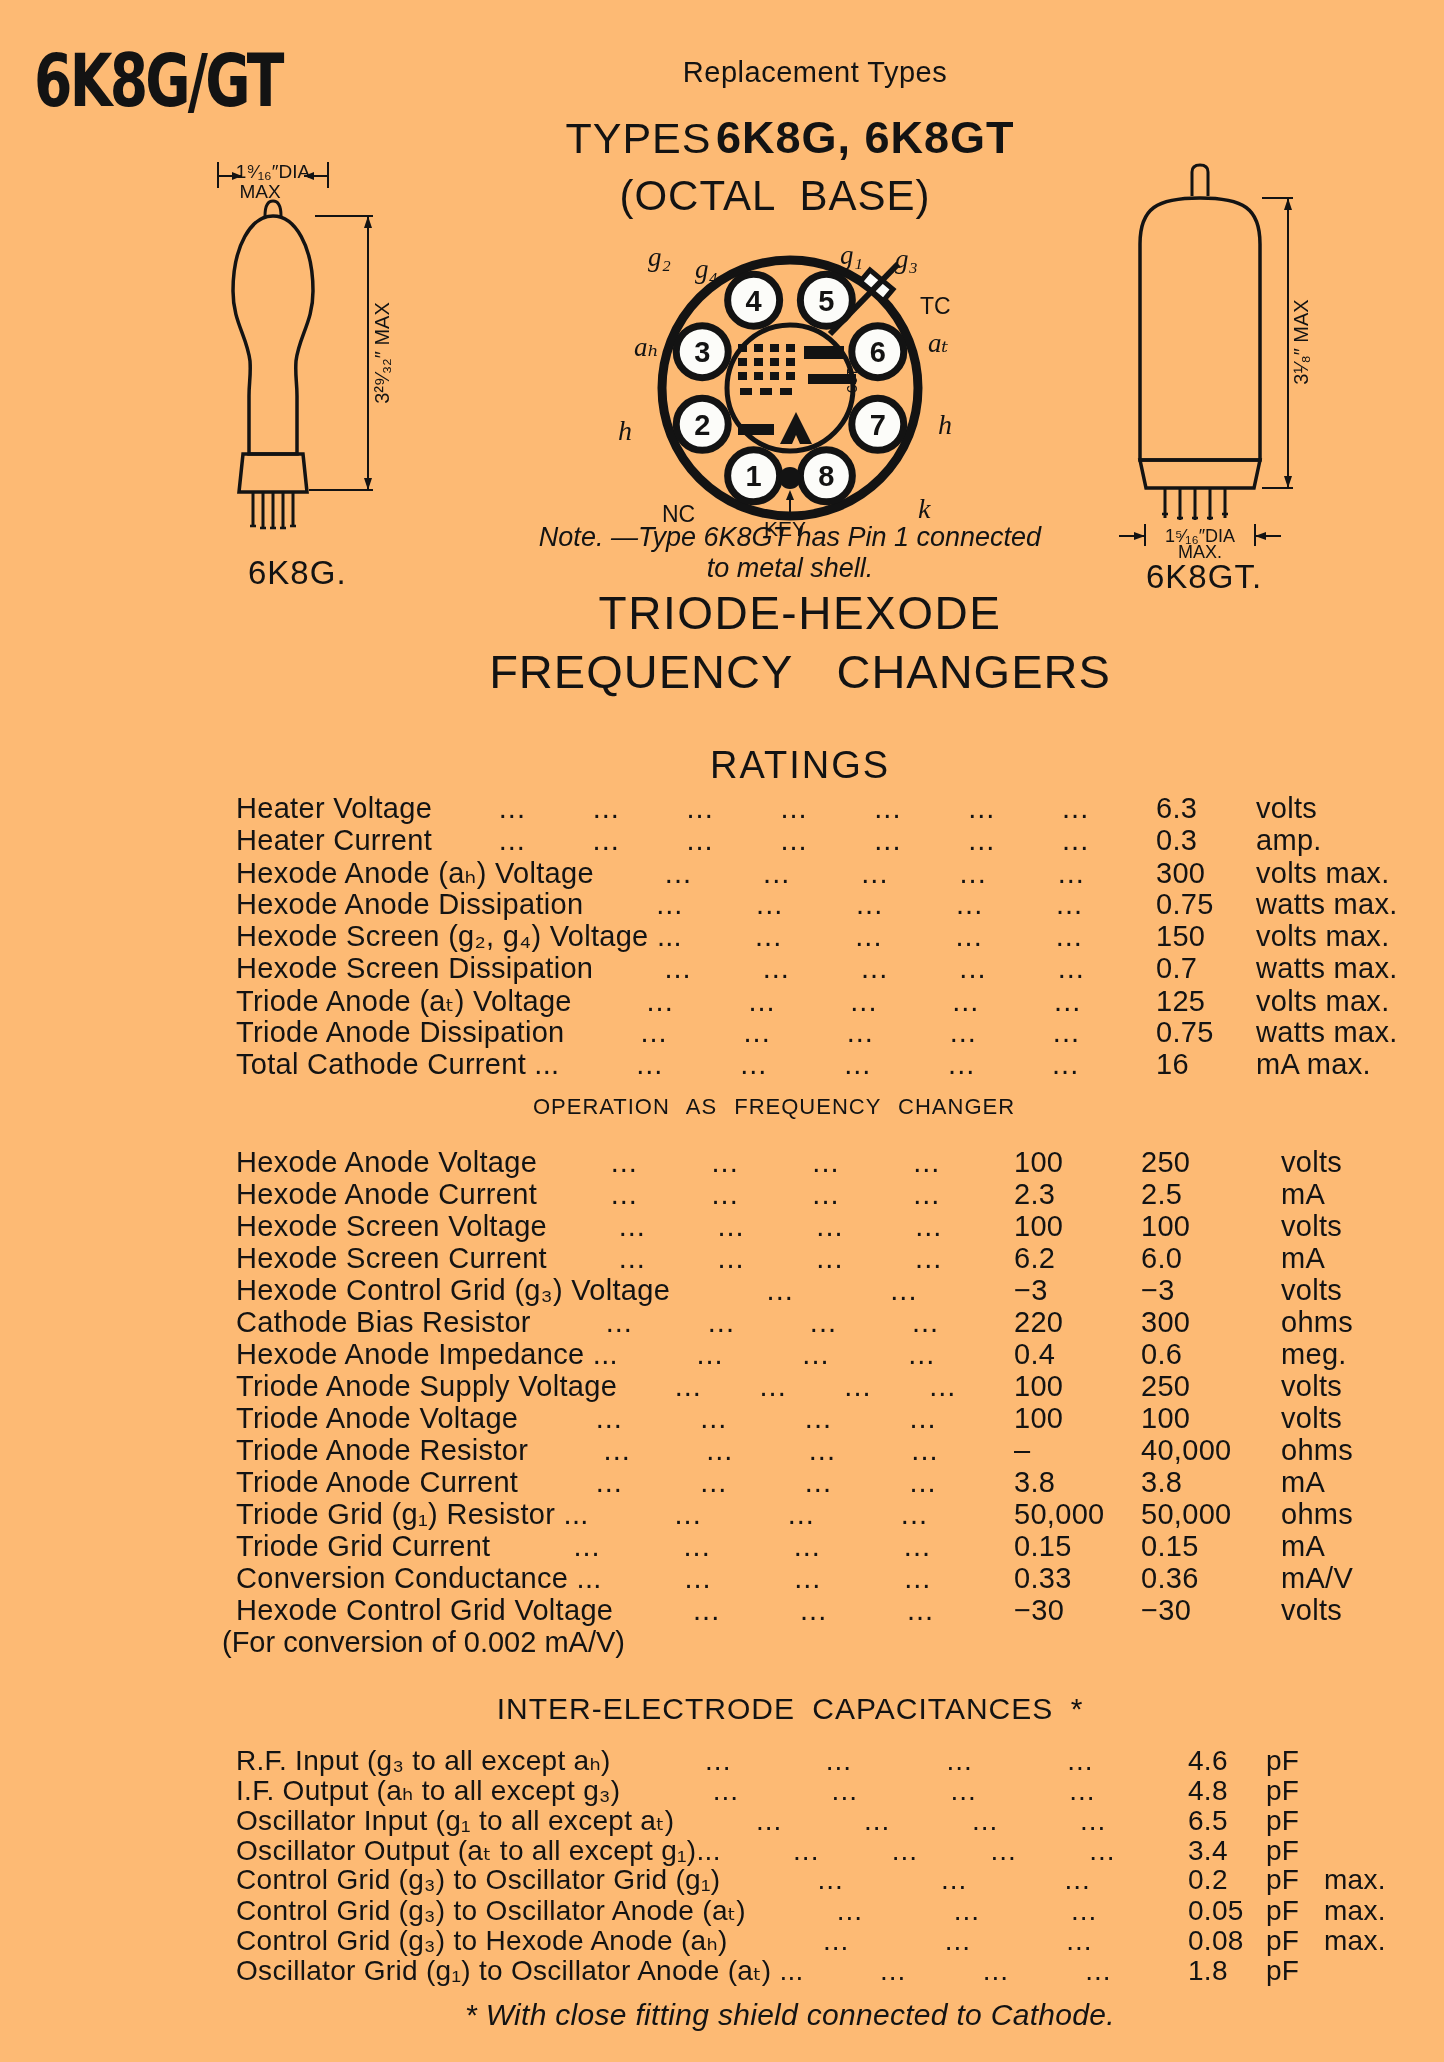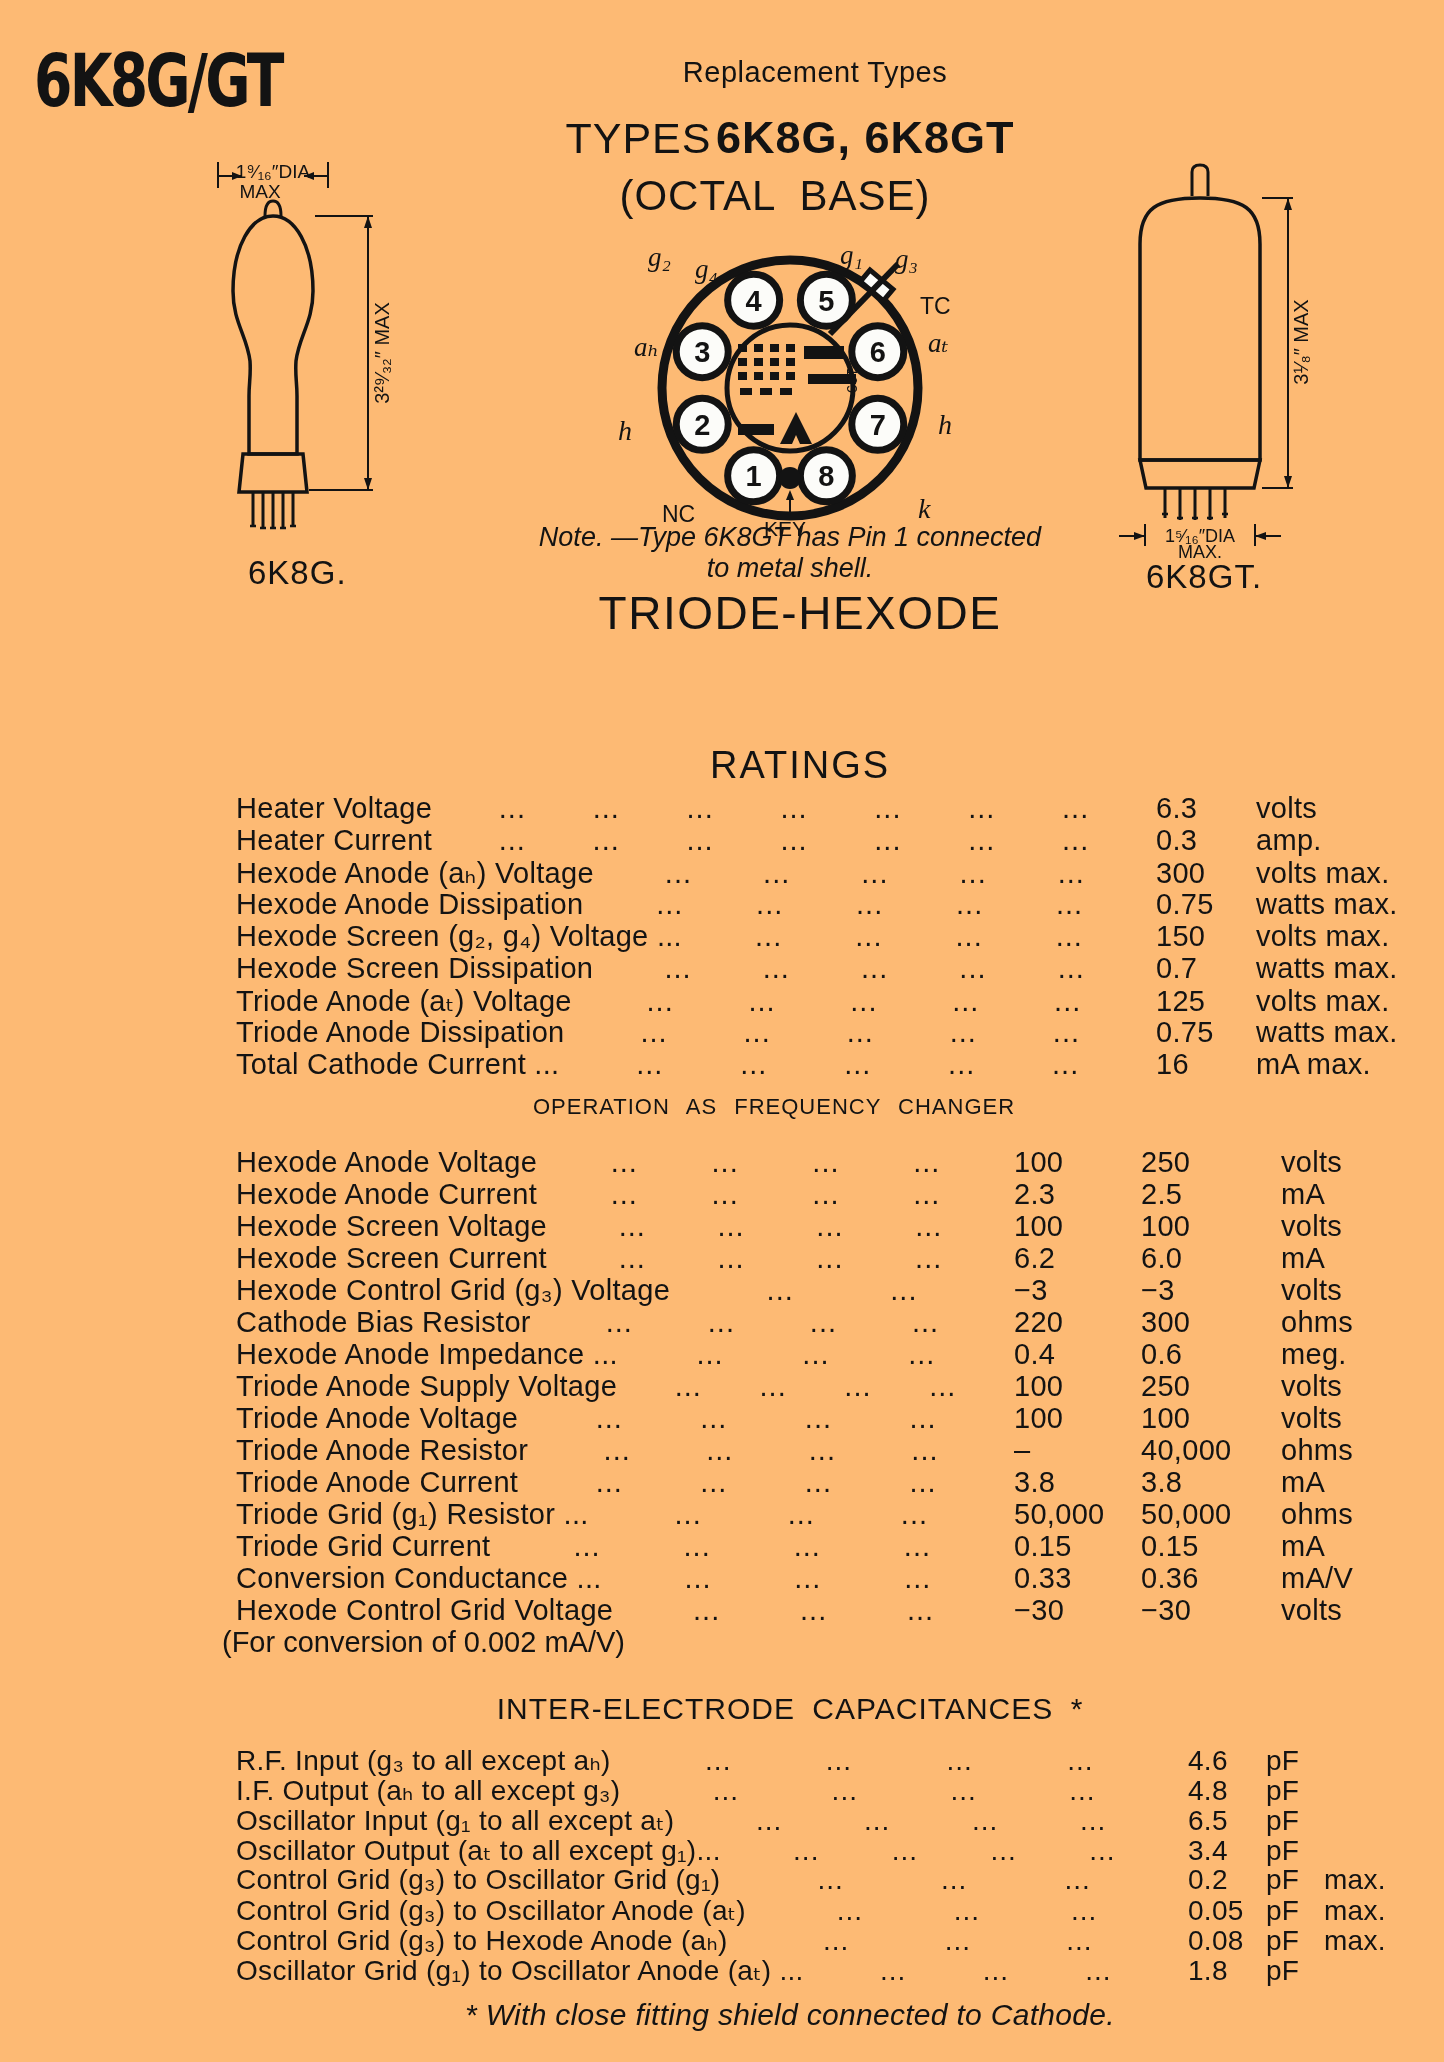--- a/index.html
+++ b/index.html
@@ -180,20 +180,21 @@
     </g>
   </svg>
   <div class="abs caption" style="left:1146px;top:558px">6K8GT.</div>
 
   <div class="abs note ctr">
     <div>Note. —Type 6K8GT has Pin 1 connected</div>
     <div>to metal shell.</div>
   </div>
 
   <div class="abs h1 ctr">TRIODE-HEXODE</div>
+  <div class="abs h2 ctr">FREQUENCY CHANGERS</div>
 
   <div class="abs sect ctr" style="left:160px;top:744px;width:1280px">RATINGS</div>
   <div class="tbl ratings" id="ratings-table" style="top:792px">
       <div class="trow">
         <span class="ld">
           <span class="lbl">Heater Voltage</span>
           <span class="dots">
             <span class="dg">...</span>
             <span class="dg">...</span>
             <span class="dg">...</span>

